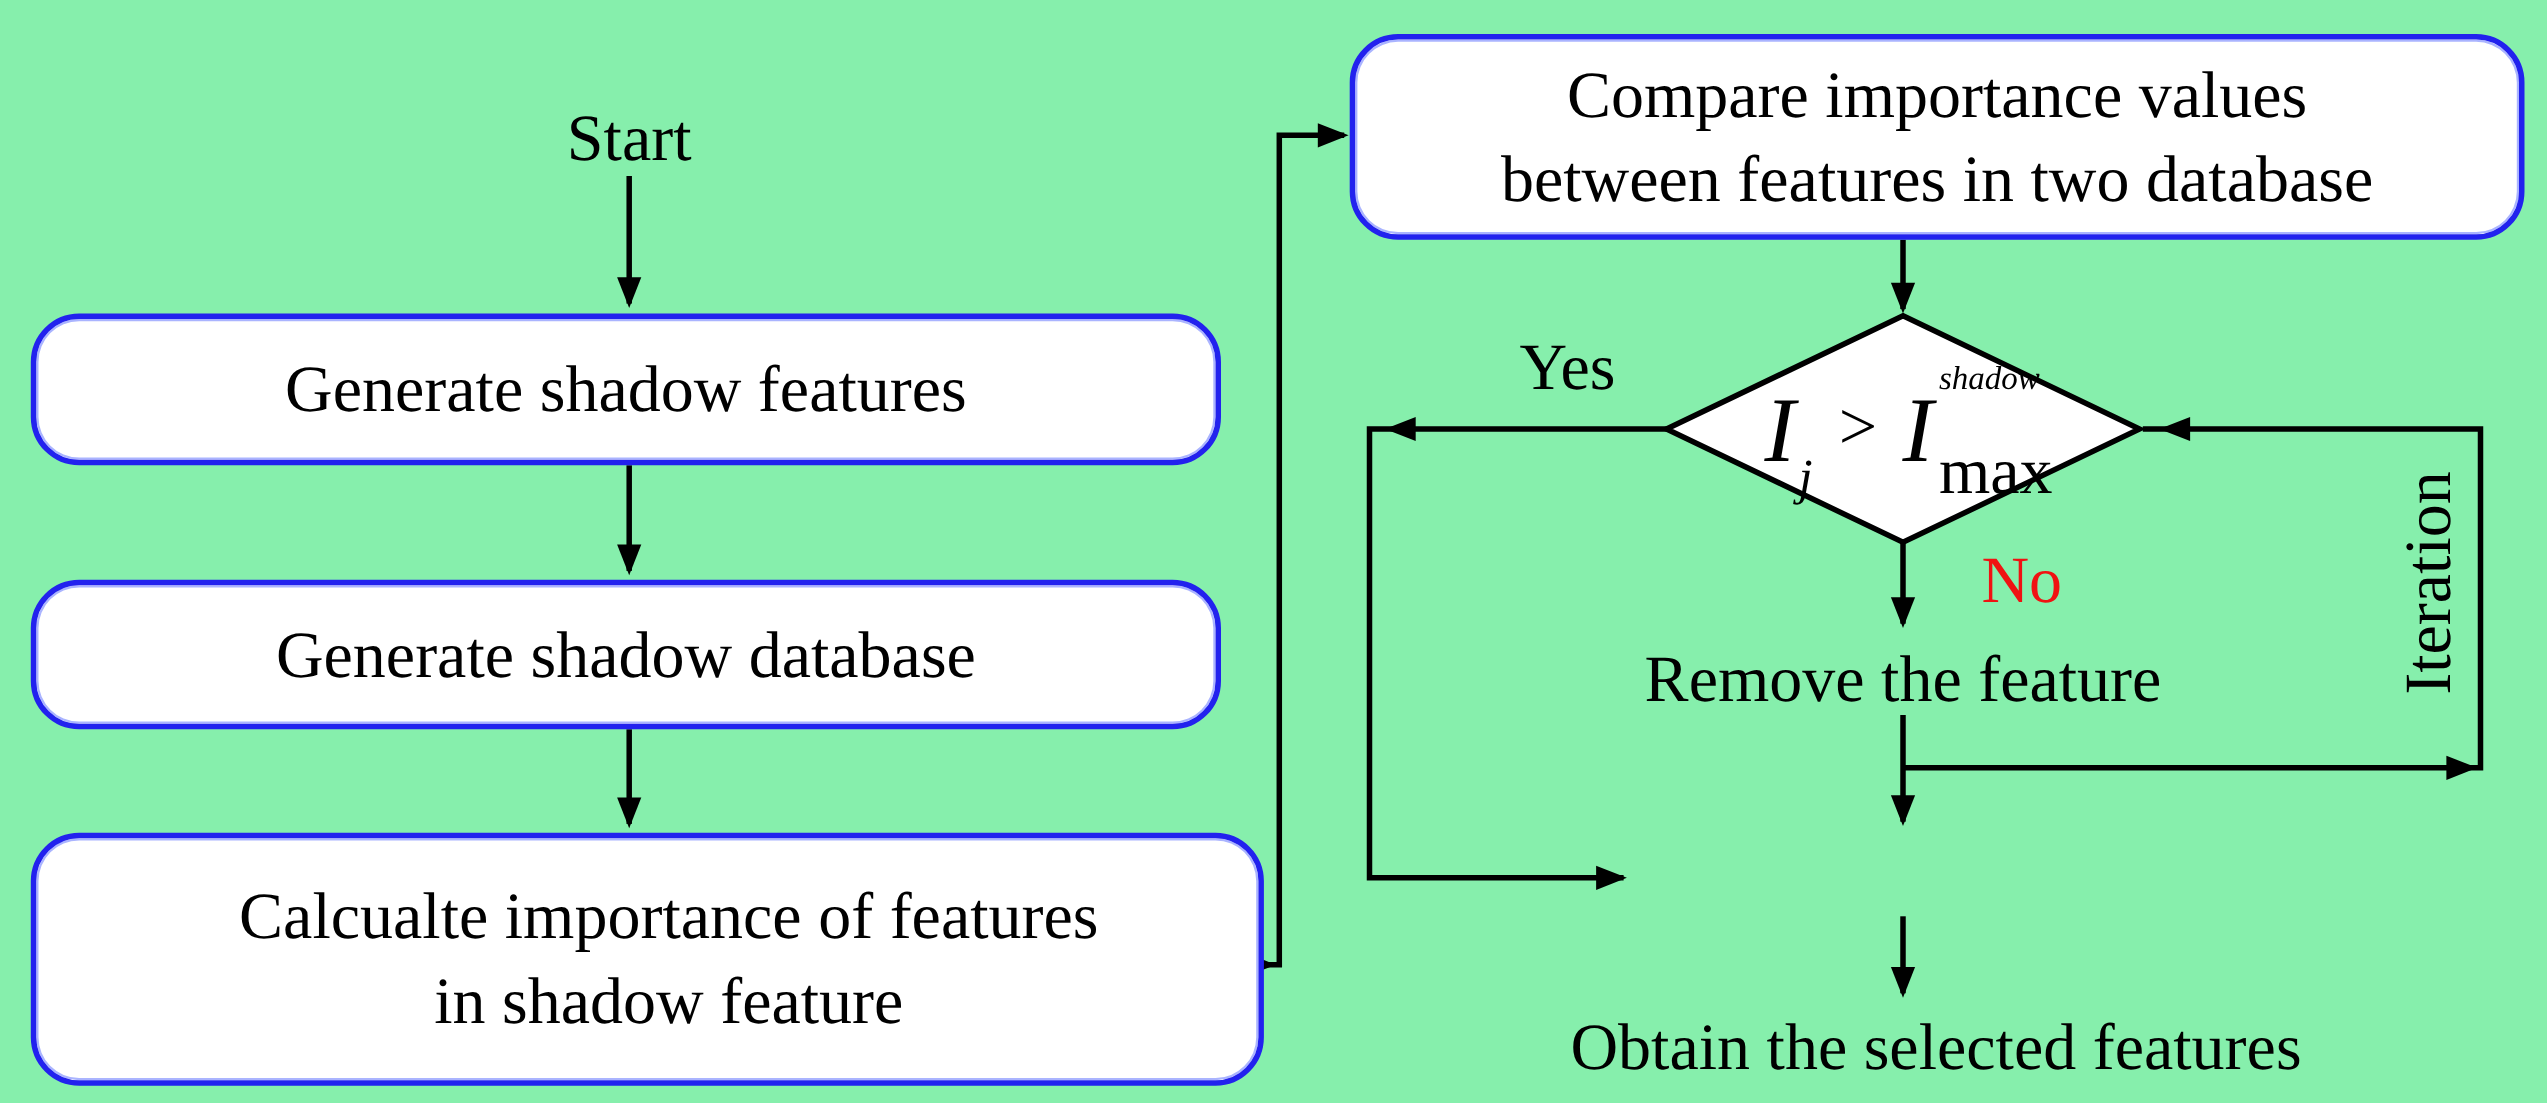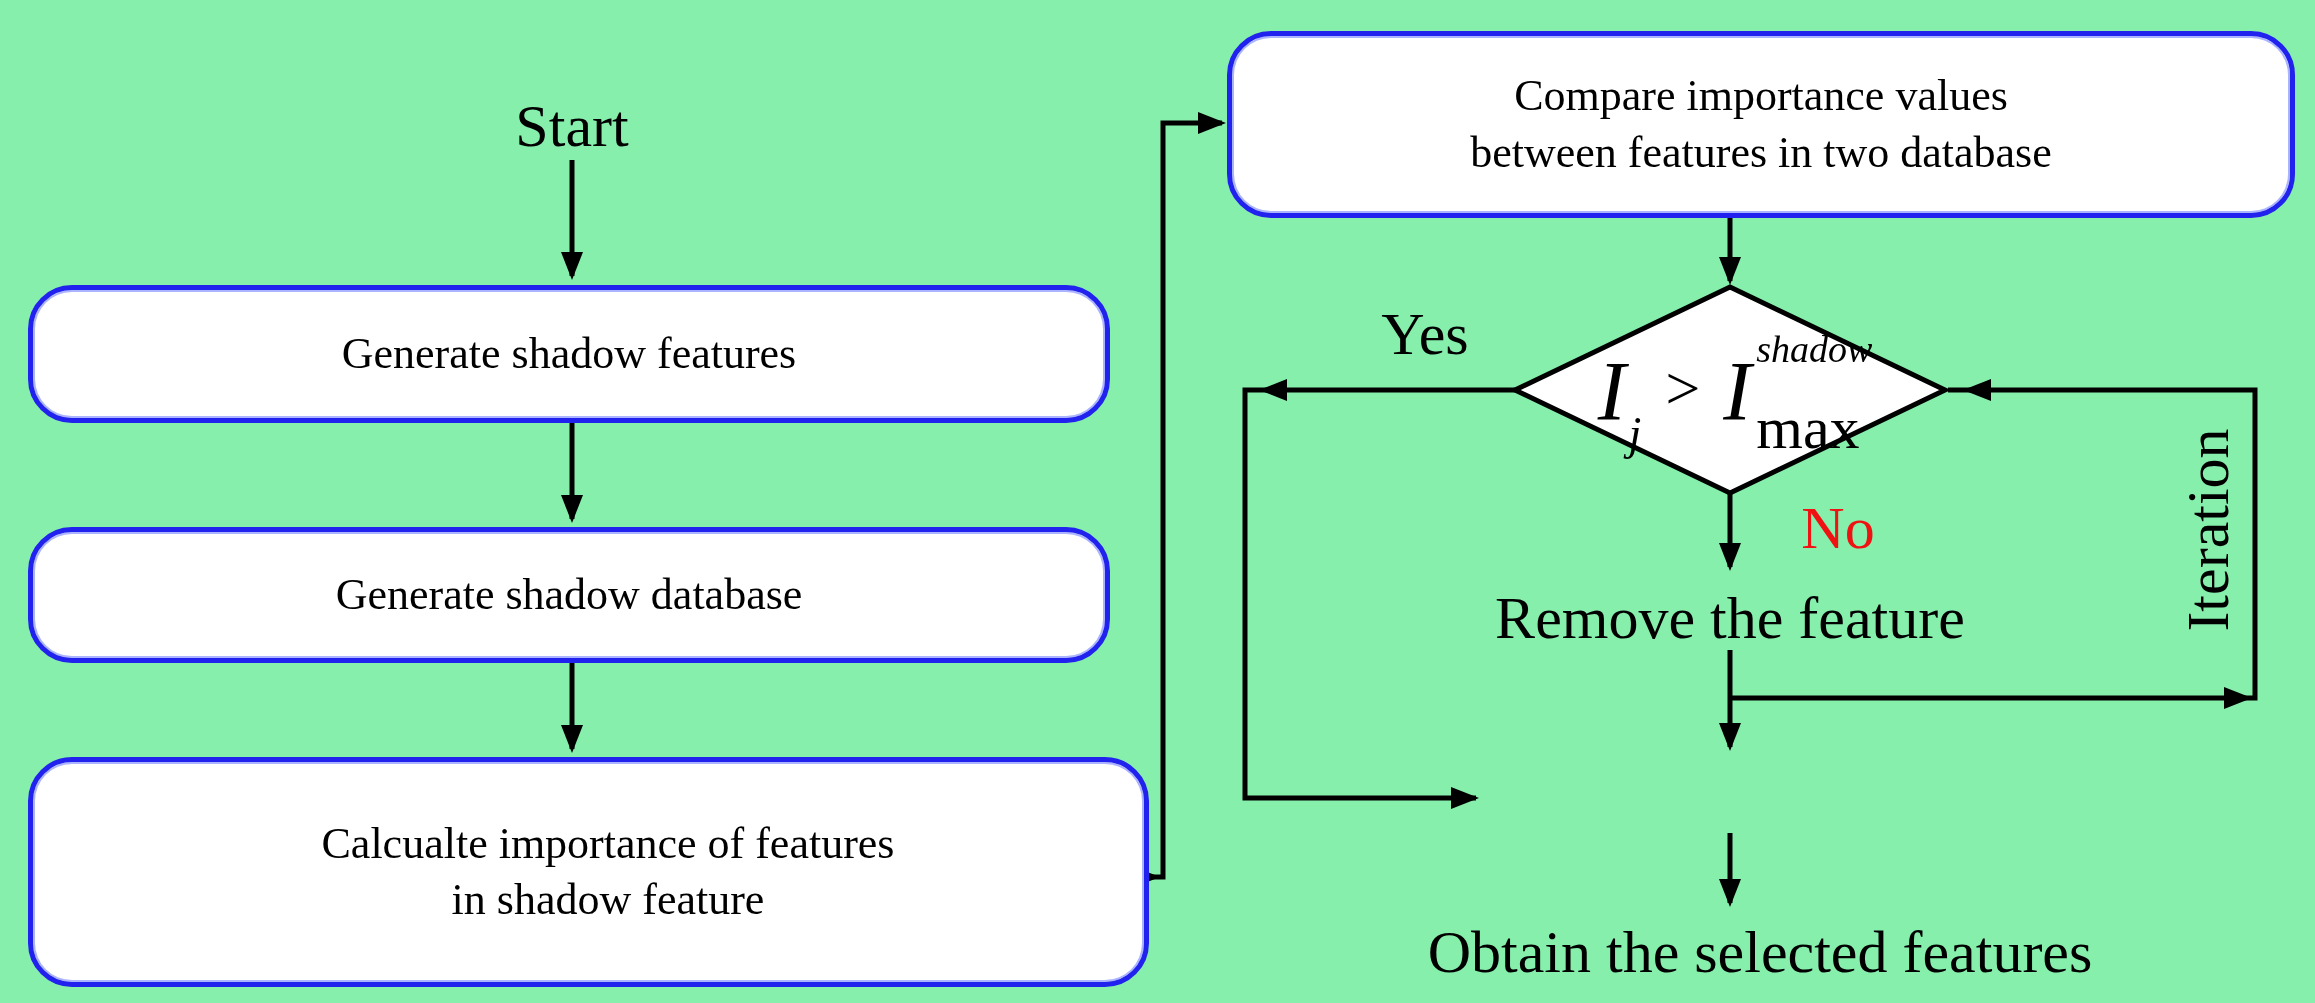--- a/index.html
+++ b/index.html
@@ -16,21 +16,21 @@
   .head{fill:#000;stroke:none;}
   .diamond{fill:#ffffff;stroke:#000;stroke-width:5;}
   .box{
     position:absolute;
     border:5px solid #2222ee;
     border-radius:44px;
     background:#ffffff;
     display:flex;flex-direction:column;
     align-items:center;justify-content:center;
     text-align:center;
-    font-size:44px;line-height:1.28;
+    font-size:60px;line-height:1.28;
     box-shadow:inset 0 0 0 2px #aab4ff;
   }
   .lbl{
     position:absolute;
     transform:translate(-50%,-50%);
     font-size:60px;
     white-space:nowrap;
   }
   .lbl.red{color:#f01212;}
   .lbl.rot{transform:translate(-50%,-50%) rotate(-90deg);}
@@ -40,21 +40,21 @@
     display:flex;align-items:center;
     font-style:italic;white-space:nowrap;
   }
   .f-i{font-size:84px;line-height:1;}
   .f-sub{font-size:46px;line-height:1;transform:translateY(42px);margin-left:3px;}
   .f-op{font-size:62px;margin:0 20px;transform:translateY(-4px);}
   .f-stack{
     display:flex;flex-direction:column;justify-content:space-between;
     height:128px;margin-left:5px;transform:translateY(2px);
   }
-  .f-sup{font-size:38px;line-height:1;}
+  .f-sup{font-size:30px;line-height:1;}
   .f-max{font-size:60px;line-height:1;font-style:normal;}
 </style>
 </head>
 <body>
 
 <div class="canvas">
 
   <svg class="wires" width="2315" height="1003" viewBox="0 0 2315 1003">
 
     <line class="wire" x1="572" y1="160" x2="572" y2="276"></line>

